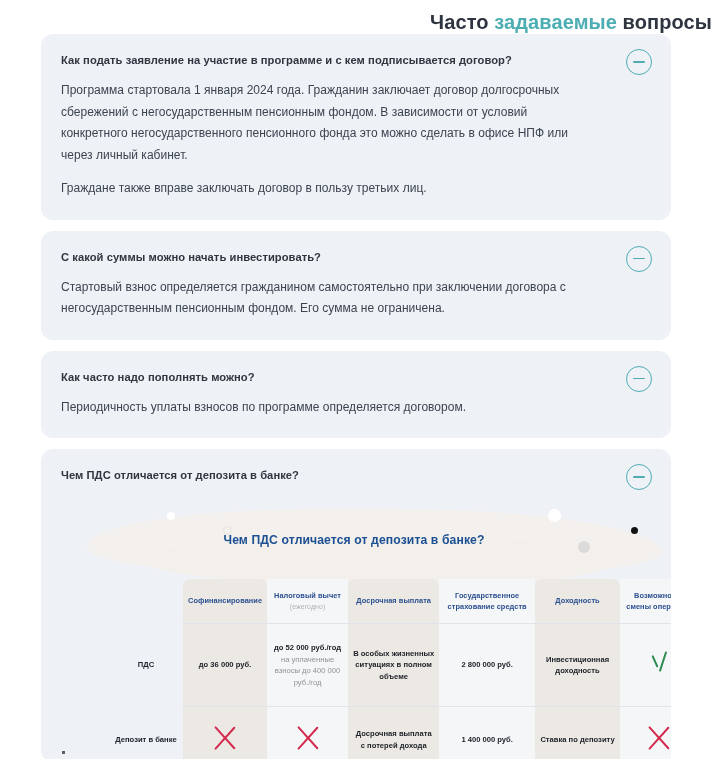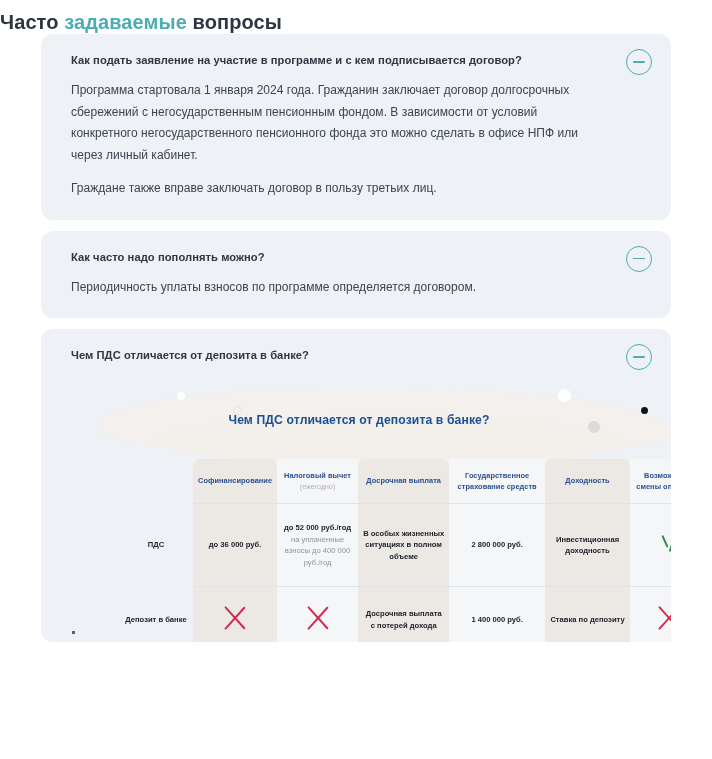--- a/index.html
+++ b/index.html
@@ -12,40 +12,40 @@
   }
   .page {
     position: relative;
     width: 712px;
     height: 759px;
     background: #ffffff;
   }
 
   
   .page-title {
-    text-align: left;
+    text-align: right;
     font-size: 20px;
     font-weight: bold;
     letter-spacing: .1px;
     padding-top: 11px;
     color: #2e3440;
   }
   .page-title .accent { color: #4cadb2; }
 
   
   .faq-list {
     margin: 0 auto;
     width: 712px;
     padding: 0 41px;
   }
   .faq-card {
     position: relative;
     background: #eef1f6;
     border-radius: 12px;
-    padding: 19px 24px 20px 30px;
+    padding: 19px 24px 20px 20px;
     margin-bottom: 11px;
   }
   .faq-q {
     font-size: 11.2px;
     font-weight: bold;
     color: #2f3640;
     line-height: 15px;
     letter-spacing: .05px;
     padding-right: 70px;
     margin-bottom: 12px;
@@ -233,20 +233,25 @@
 
   <div class="faq-list">
 
     <div class="faq-card">
       <div class="faq-q">Как подать заявление на участие в программе и с кем подписывается договор?</div>
       <div class="faq-p">Программа стартовала 1 января 2024 года. Гражданин заключает договор долгосрочных сбережений с негосударственным пенсионным фондом. В зависимости от условий конкретного негосударственного пенсионного фонда это можно сделать в офисе НПФ или через личный кабинет.</div>
       <div class="faq-p">Граждане также вправе заключать договор в пользу третьих лиц.</div>
       <div class="toggle-icon"></div>
     </div>
 
+    <div class="faq-card">
+      <div class="faq-q">С какой суммы можно начать инвестировать?</div>
+      <div class="faq-p">Стартовый взнос определяется гражданином самостоятельно при заключении договора с негосударственным пенсионным фондом. Его сумма не ограничена.</div>
+      <div class="toggle-icon"></div>
+    </div>
 
     <div class="faq-card">
       <div class="faq-q">Как часто надо пополнять можно?</div>
       <div class="faq-p">Периодичность уплаты взносов по программе определяется договором.</div>
       <div class="toggle-icon"></div>
     </div>
 
     <div class="faq-card info-card">
       <div class="faq-q">Чем ПДС отличается от депозита в банке?</div>
       <div class="toggle-icon"></div>

